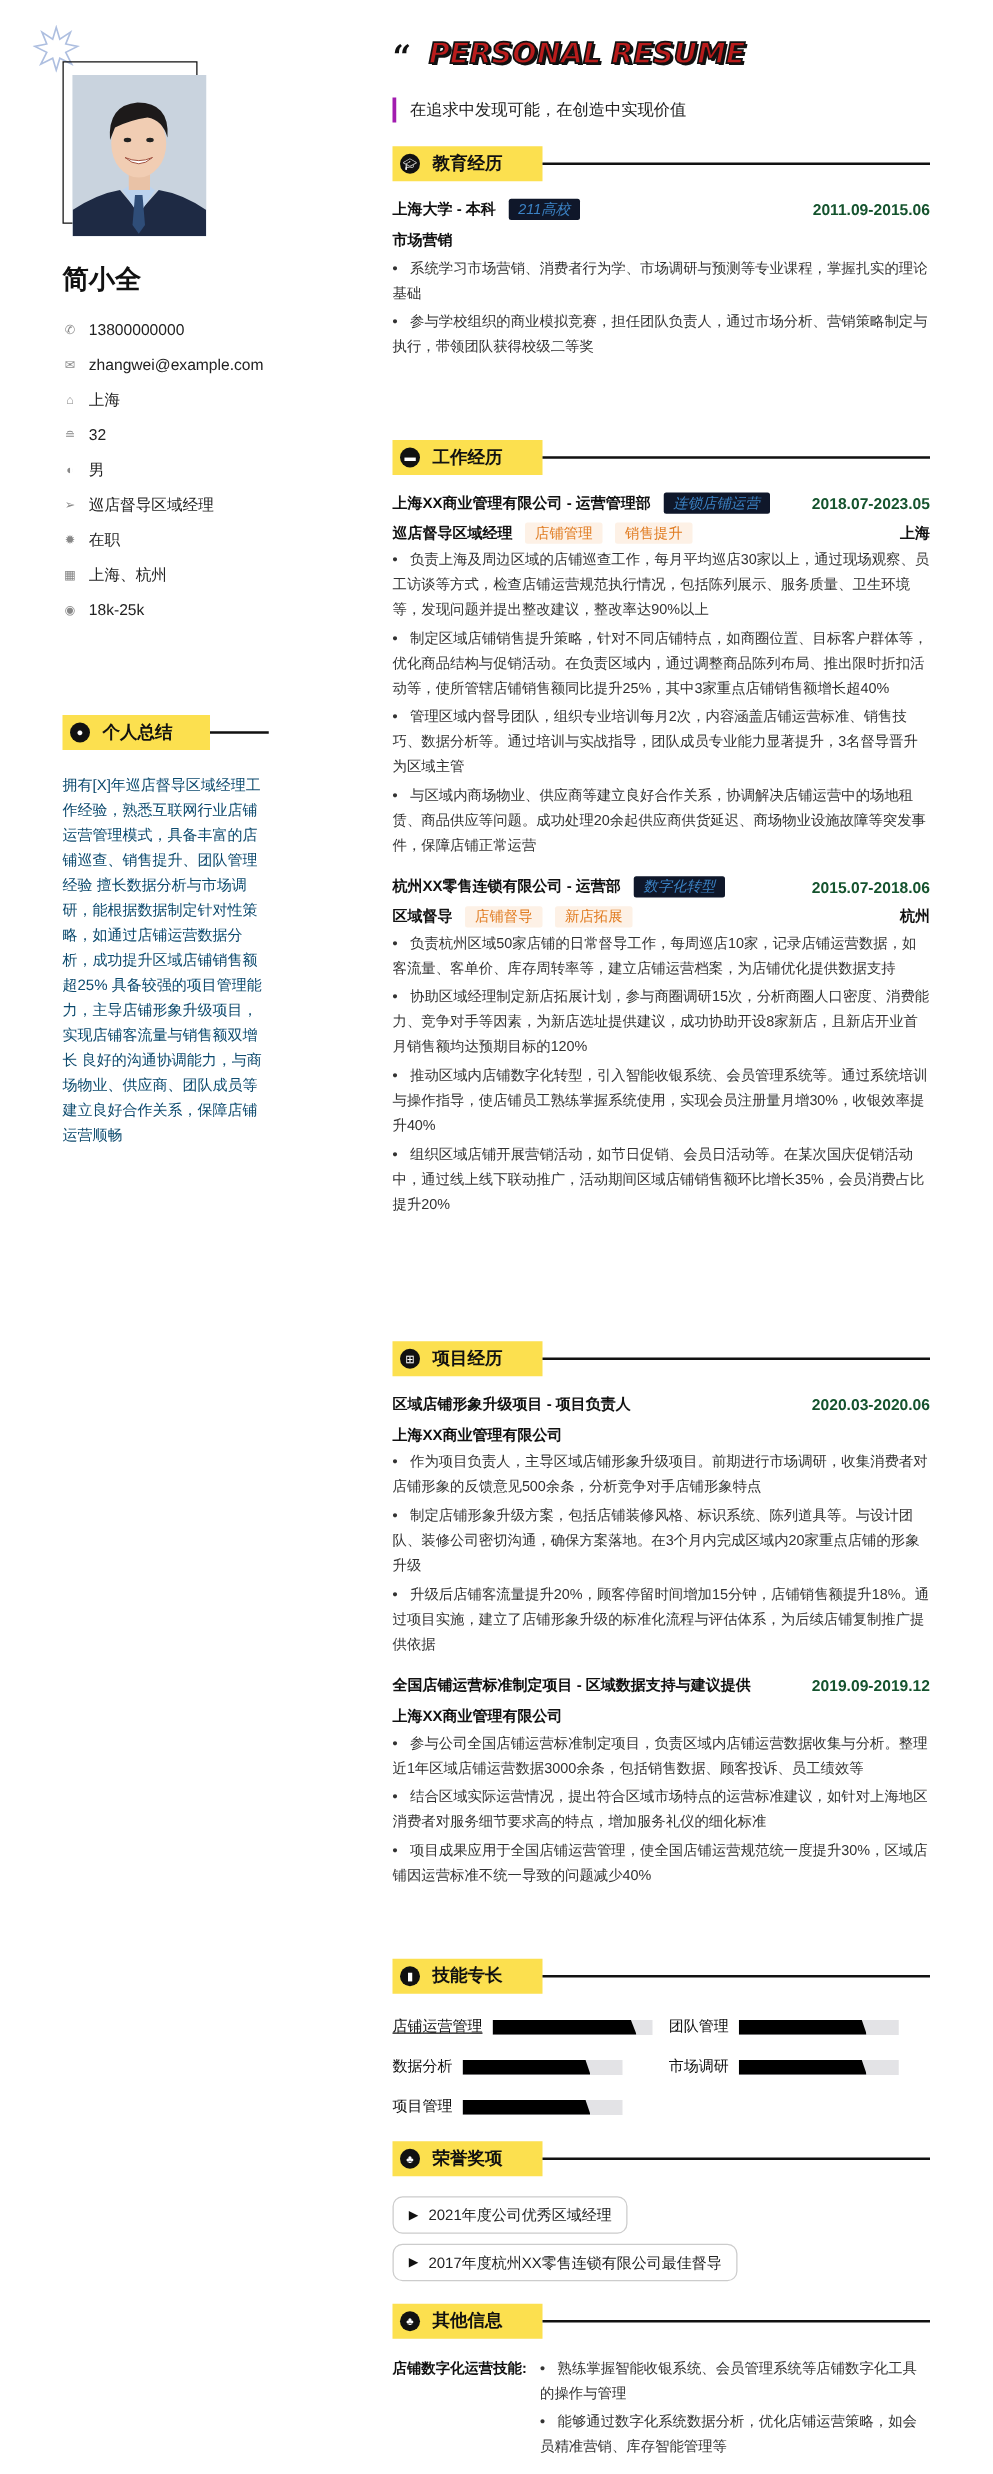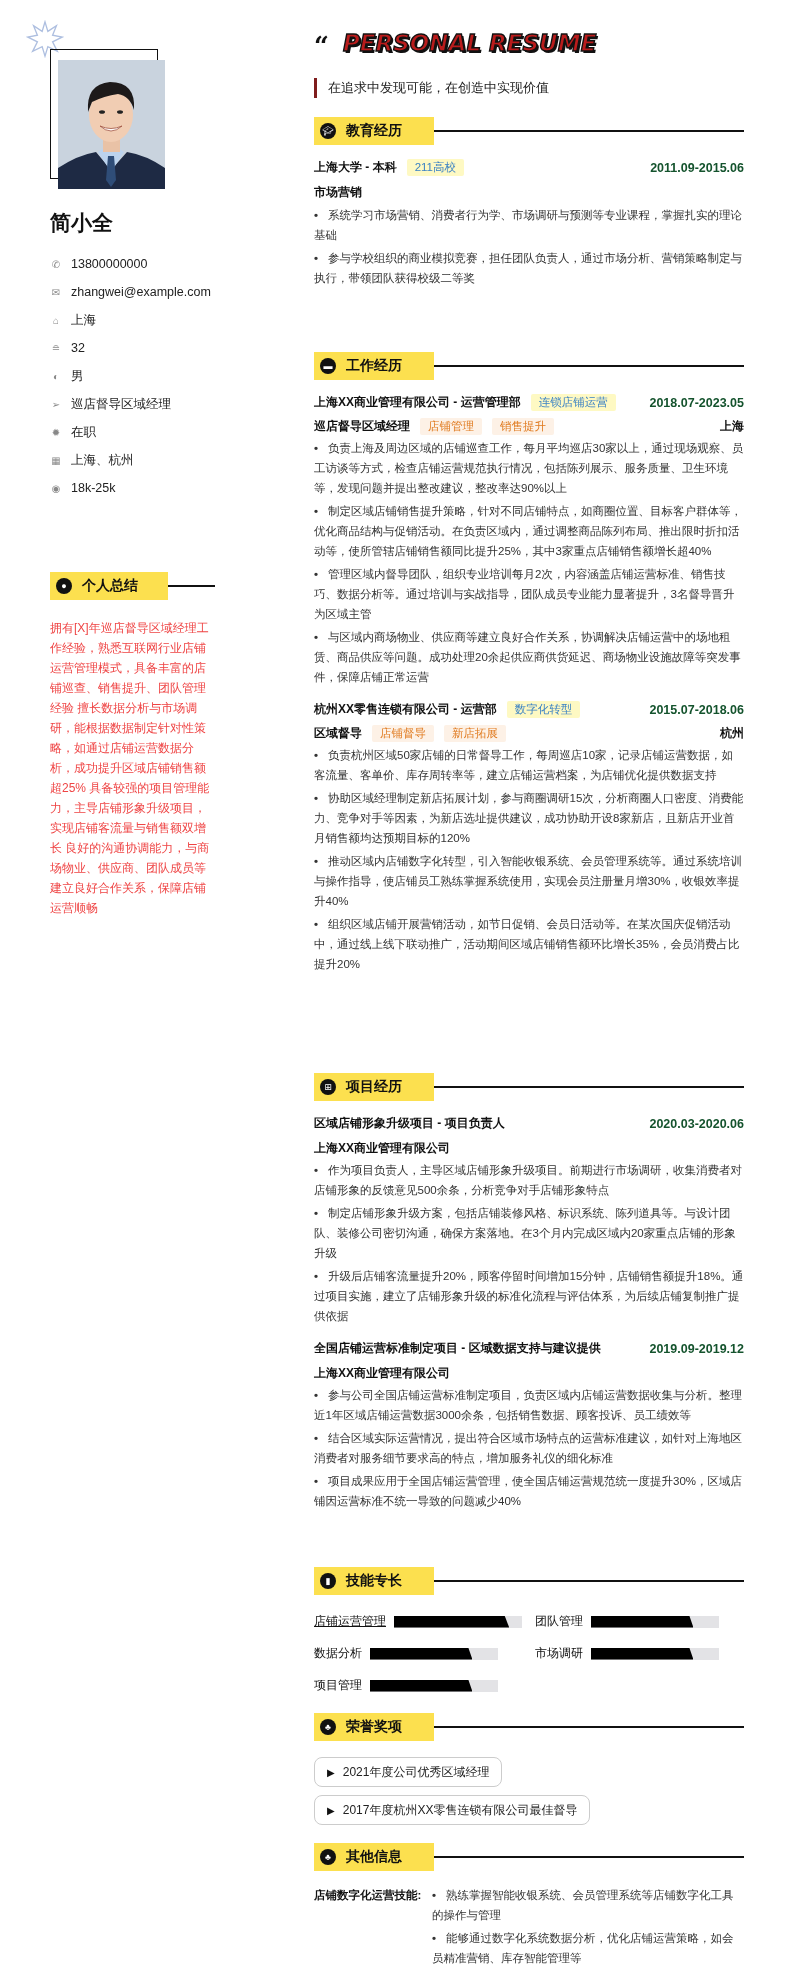--- a/index.html
+++ b/index.html
@@ -15,34 +15,34 @@
   .info-item .ic { width: 12px; height: 12px; margin-right: 9px; color: #888; display: inline-flex; align-items: center; justify-content: center; font-size: 10px; }
 
   .sec-head { display: flex; align-items: center; }
   .sec-tag { background: #fce04f; display: flex; align-items: center; height: 28px; width: 120px; padding-left: 6px; }
   .sec-tag .badge { width: 16px; height: 16px; border-radius: 50%; background: #111; color: #fff; display: inline-flex; align-items: center; justify-content: center; font-size: 9px; margin-right: 10px; }
   .sec-tag .title { font-size: 14px; font-weight: bold; color: #111; }
   .sec-line { flex: 1; height: 1.5px; background: #111; }
 
   .summary-head { position: absolute; left: 50px; top: 572px; width: 165px; }
   .summary-head .sec-tag { width: 118px; }
-  .summary-text { position: absolute; left: 50px; top: 618px; width: 160px; font-size: 12px; line-height: 20px; color: #ef4444; }
+  .summary-text { position: absolute; left: 50px; top: 618px; width: 160px; font-size: 12px; line-height: 20px; color: #0c4a6e; }
 
   .title-wrap { position: absolute; left: 314px; top: 30px; display: flex; align-items: flex-end; }
   .quote-mark { font-family: "DejaVu Serif", serif; font-size: 26px; font-weight: bold; color: #111; margin-right: 14px; line-height: 20px; }
   .bubble-title { font-family: "DejaVu Sans", sans-serif; font-weight: 900; font-size: 23px; letter-spacing: 0px; color: #b91c1c; -webkit-text-stroke: 1.4px #111; text-shadow: 2px 2px 0 #111; font-style: italic; }
-  .motto { position: absolute; left: 314px; top: 78px; border-left: 3px solid #7f1d1d; padding-left: 11px; font-size: 13px; color: #222; height: 20px; line-height: 20px; }
+  .motto { position: absolute; left: 314px; top: 78px; border-left: 3px solid #a21caf; padding-left: 11px; font-size: 13px; color: #222; height: 20px; line-height: 20px; }
 
   .section { position: absolute; left: 314px; width: 430px; }
   .row { display: flex; align-items: center; justify-content: space-between; }
   .row-left { display: flex; align-items: center; }
   .h-bold { font-size: 12px; font-weight: bold; color: #111; }
   .date { font-size: 12.5px; font-weight: bold; color: #14532d; }
   .chip { font-size: 11.5px; padding: 1px 8px; margin-left: 10px; border-radius: 2px; }
-  .chip.blue { background: #fef9c3; color: #3b82c4; }
+  .chip.blue { background: #0f172a; color: #3b82c4; font-style: italic; }
   .chip.orange { background: #fdf1e6; color: #e07b20; }
   .bullets { list-style: none; }
   .bullets li { font-size: 11.5px; line-height: 20px; color: #333; margin-top: 3px; }
   .bullets li .dot { font-weight: bold; margin-right: 10px; }
   .skill { position: absolute; display: flex; align-items: center; font-size: 12px; color: #111; }
   .bar { height: 12px; background: #e3e3e6; margin-left: 8px; position: relative; }
   .bar .fill { position: absolute; left: 0; top: 0; bottom: 0; background: #000; clip-path: polygon(0 0, 96% 0, 100% 100%, 0 100%); }
 
   .award { display: inline-flex; align-items: center; border: 1px solid #ccc; border-radius: 8px; height: 30px; padding: 0 12px; font-size: 12px; color: #222; }
   .award .tri { font-size: 10px; margin-right: 8px; color: #111; }

